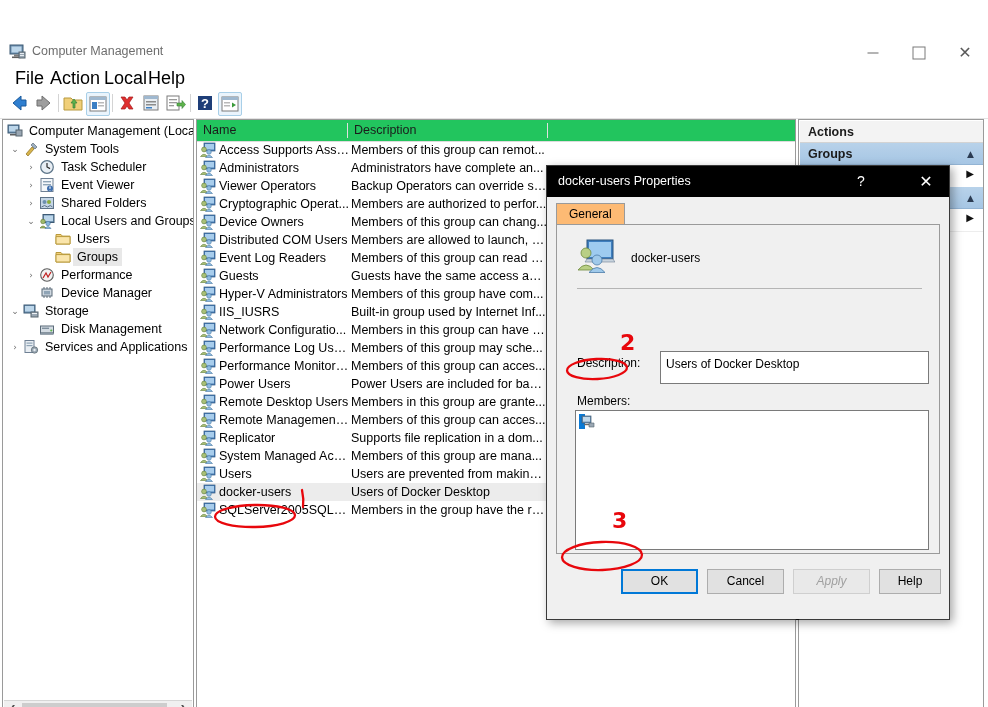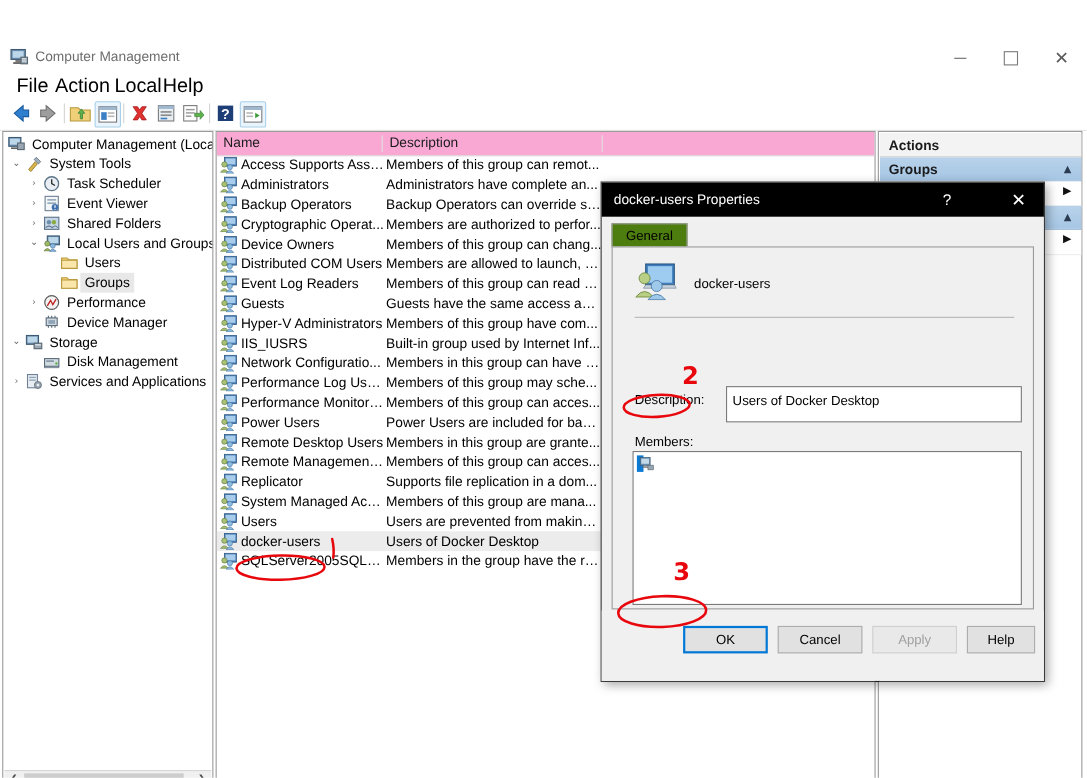--- a/index.html
+++ b/index.html
@@ -44,21 +44,21 @@
   .tnode .tlabel{position:absolute;top:0;left:0;padding:0 4px;height:18px;line-height:18px;}
   .tnode.sel .tlabel{background:#e8e8e8;}
   .chev{position:absolute;width:12px;height:18px;line-height:18px;text-align:center;font-size:9px;color:#6d6d6d;font-family:"DejaVu Sans",sans-serif;cursor:default;}
   .ticon{position:absolute;width:16px;height:16px;top:1px;}
   .hscroll{position:absolute;left:1px;bottom:1px;width:188px;height:17px;background:#f0f0f0;border-top:1px solid #d6d6d6;}
   .hs-arrow{position:absolute;top:0;width:17px;height:17px;line-height:17px;text-align:center;font-size:9px;color:#4d4d4d;font-family:"DejaVu Sans",sans-serif;cursor:default;}
   .hs-thumb{position:absolute;left:18px;top:2px;width:145px;height:13px;background:#cdcdcd;cursor:default;}
 
   
   .listpane{position:absolute;left:194px;top:0;width:600px;height:601px;background:#fff;border:1px solid #9a9a9a;box-sizing:border-box;overflow:hidden;}
-  .lhead{position:absolute;left:0;top:0;width:598px;height:21px;background:#f9a8d4;border-bottom:1px solid #dcdcdc;}
+  .lhead{position:absolute;left:0;top:0;width:598px;height:21px;background:#22c55e;border-bottom:1px solid #dcdcdc;}
   .lhead .hcell{position:absolute;top:0;height:21px;line-height:21px;font-size:12.5px;color:#1b1b1b;padding-left:6px;box-sizing:border-box;cursor:default;}
   .hdiv{position:absolute;top:3px;width:1px;height:15px;background:#e0e0e0;}
   .lrows{position:absolute;left:0;top:21px;width:598px;}
   .lrow{position:relative;height:18px;line-height:18px;white-space:nowrap;cursor:default;font-size:12.5px;}
   .lrow.sel{background:#ececec;}
   .lrow .nm{position:absolute;left:22px;top:0;width:130px;overflow:hidden;text-overflow:ellipsis;white-space:nowrap;}
   .lrow .ds{position:absolute;left:154px;top:0;width:196px;overflow:hidden;text-overflow:ellipsis;white-space:nowrap;}
   .lrow .gico{position:absolute;left:3px;top:1px;width:16px;height:16px;}
 
   
@@ -76,37 +76,37 @@
   .st-div{position:absolute;top:2px;width:1px;height:18px;background:#dcdcdc;}
 
   
   .dlg{position:absolute;left:546px;top:127px;width:404px;height:455px;background:#f0f0f0;
        border:1px solid #3a3a3a;box-sizing:border-box;box-shadow:3px 3px 9px rgba(0,0,0,.35);}
   .dlg-title{position:absolute;left:0;top:0;width:402px;height:31px;background:#000;}
   .dlg-title .t{position:absolute;left:11px;top:8px;color:#fff;font-size:12.5px;white-space:nowrap;}
   .dlg-help{position:absolute;right:69px;top:0;width:38px;height:31px;line-height:31px;text-align:center;color:#fff;font-size:14px;cursor:default;}
   .dlg-close{position:absolute;right:0;top:0;width:46px;height:31px;line-height:31px;text-align:center;color:#fff;font-size:16px;font-family:"DejaVu Sans",sans-serif;cursor:default;}
   .tabstrip{position:absolute;left:9px;top:37px;width:384px;height:22px;}
-  .tab{position:absolute;left:0;top:0;height:22px;line-height:21px;padding:0 12px;background:#4d7c0f;
+  .tab{position:absolute;left:0;top:0;height:22px;line-height:21px;padding:0 12px;background:#fdba74;
        border:1px solid #9a9a9a;border-bottom:none;box-sizing:border-box;font-size:12px;cursor:default;}
   .tabbody{position:absolute;left:9px;top:58px;width:384px;height:330px;background:#f0f0f0;border:1px solid #9a9a9a;box-sizing:border-box;}
   .grp-icon{position:absolute;left:20px;top:14px;width:38px;height:34px;}
   .grp-name{position:absolute;left:74px;top:26px;font-size:12px;color:#000;}
   .hr{position:absolute;left:20px;top:63px;width:345px;height:1px;background:#b5b5b5;}
   .lbl{position:absolute;font-size:12px;color:#000;}
   .desc-box{position:absolute;left:103px;top:126px;width:269px;height:33px;background:#fff;border:1px solid #7a7a7a;box-sizing:border-box;}
   .desc-box .v{position:absolute;left:5px;top:5px;font-size:12px;color:#000;}
   .mem-box{position:absolute;left:18px;top:185px;width:354px;height:140px;background:#fff;border:1px solid #7a7a7a;box-sizing:border-box;}
   .mem-row{position:absolute;left:3px;top:3px;height:15px;line-height:15px;padding-right:6px;cursor:default;}
   .mem-row.sel{background:#0b7ad5;color:#fff;}
   .mem-row .mi{position:absolute;left:2px;top:0;width:15px;height:15px;}
   .mem-row .mt{position:absolute;left:20px;top:0;font-size:12px;white-space:nowrap;}
   .dbtn{position:absolute;background:#e1e1e1;border:1px solid #adadad;box-sizing:border-box;
         font-size:12px;color:#000;text-align:center;cursor:default;}
-  .dbtn.disabled{color:#a0a0a0;background:#e9e9e9;border-color:#cfcfcf;}
+  .dbtn.disabled{color:#a0a0a0;background:#e9e9e9;border-color:#cfcfcf;font-style:italic;}
   .dbtn.focus{border:2px solid #0078d7;}
   .note{position:absolute;left:228px;top:336px;width:160px;font-size:12px;line-height:15px;color:#000;}
   .dlg-footer{position:absolute;left:0;top:389px;width:402px;height:64px;background:#f0f0f0;}
 
   
   .ann{position:absolute;pointer-events:none;}
   .ann-num{position:absolute;color:#e8070c;font-family:"DejaVu Sans",sans-serif;font-weight:bold;pointer-events:none;}
 </style>
 </head>
 <body>
@@ -390,21 +390,21 @@
           </div>
           <div class="lrow">
             <svg class="gico" viewBox="0 0 16 16">
               <rect x="4" y="1" width="11" height="8" fill="#4a7fb5" stroke="#2d5580" stroke-width=".7"></rect>
               <rect x="5" y="2" width="9" height="5.5" fill="#a8cdec"></rect>
               <circle cx="4" cy="7.5" r="2.4" fill="#a9c077" stroke="#62803a" stroke-width=".6"></circle>
               <path d="M0.5 14.5 q3.5-4.5 7 0 z" fill="#a9c077" stroke="#62803a" stroke-width=".6"></path>
               <circle cx="9" cy="10" r="2.3" fill="#8fbde2" stroke="#4a7aa5" stroke-width=".6"></circle>
               <path d="M5.5 15.5 q3.5-4.5 7 0 z" fill="#8fbde2" stroke="#4a7aa5" stroke-width=".6"></path>
             </svg>
-            <span class="nm">Backup Operators</span>
+            <span class="nm">Viewer Operators</span>
             <span class="ds">Backup Operators can override se...</span>
           </div>
           <div class="lrow">
             <svg class="gico" viewBox="0 0 16 16">
               <rect x="4" y="1" width="11" height="8" fill="#4a7fb5" stroke="#2d5580" stroke-width=".7"></rect>
               <rect x="5" y="2" width="9" height="5.5" fill="#a8cdec"></rect>
               <circle cx="4" cy="7.5" r="2.4" fill="#a9c077" stroke="#62803a" stroke-width=".6"></circle>
               <path d="M0.5 14.5 q3.5-4.5 7 0 z" fill="#a9c077" stroke="#62803a" stroke-width=".6"></path>
               <circle cx="9" cy="10" r="2.3" fill="#8fbde2" stroke="#4a7aa5" stroke-width=".6"></circle>
               <path d="M5.5 15.5 q3.5-4.5 7 0 z" fill="#8fbde2" stroke="#4a7aa5" stroke-width=".6"></path>

